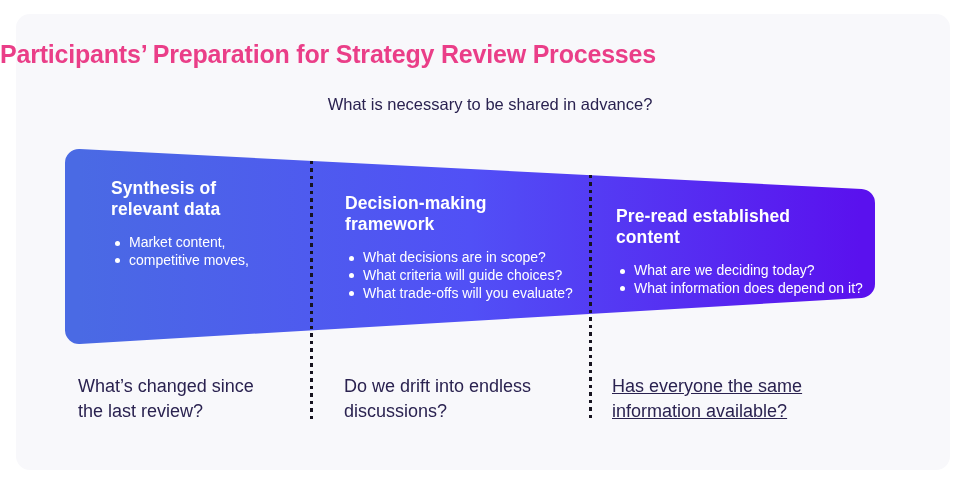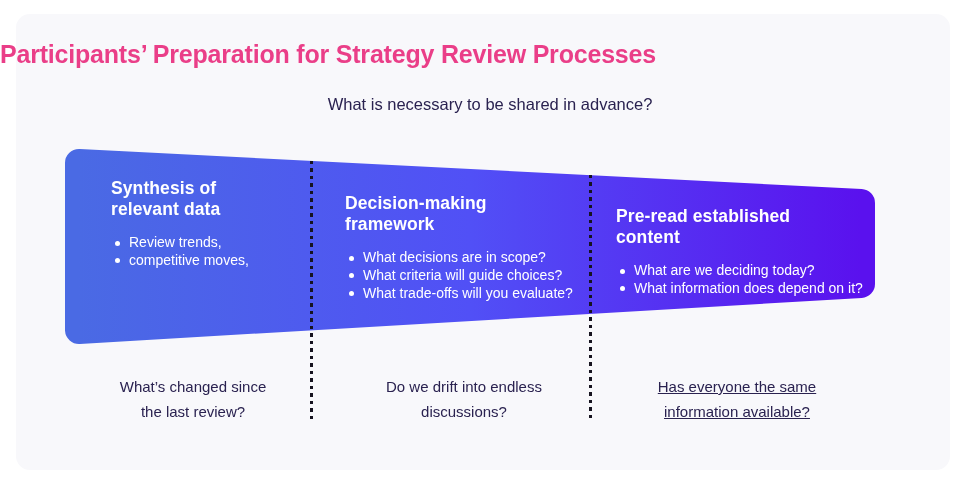--- a/index.html
+++ b/index.html
@@ -82,26 +82,25 @@
   .col-bullets li::before {
     content: "";
     position: absolute;
     left: 0; top: 6.5px;
     width: 5px; height: 5px;
     border-radius: 50%;
     background: #ffffff;
   }
   .question {
     position: absolute;
-    font-size: 15px;
+    font-size: 18px;
     line-height: 25px;
     color: #2A2250;
     white-space: pre-line;
     z-index: 3;
-    text-align: center;
   }
   .q-1 { left: 78px;  top: 374px; width: 230px; }
   .q-2 { left: 344px; top: 374px; width: 240px; }
   .q-3 { left: 612px; top: 374px; width: 250px; text-decoration: underline; }
 </style>
 </head>
 <body>
 
 <div class="stage">
 
@@ -121,21 +120,21 @@
     <path d="M79,163 L861,203 L861,284 L79,330 Z" fill="url(#funnelGrad)" stroke="url(#funnelGrad)" stroke-width="28" stroke-linejoin="round"></path>
   </svg>
 
   <div class="dotted dotted-1"></div>
   <div class="dotted dotted-2"></div>
 
   <div class="col col-1">
     <div class="col-heading">Synthesis of
 relevant data</div>
     <ul class="col-bullets">
-        <li>Review trends,</li>
+        <li>Market content,</li>
         <li>competitive moves,</li>
       </ul>
   </div>
 
   <div class="col col-2">
     <div class="col-heading">Decision-making
 framework</div>
     <ul class="col-bullets">
         <li>What decisions are in scope?</li>
         <li>What criteria will guide choices?</li>

